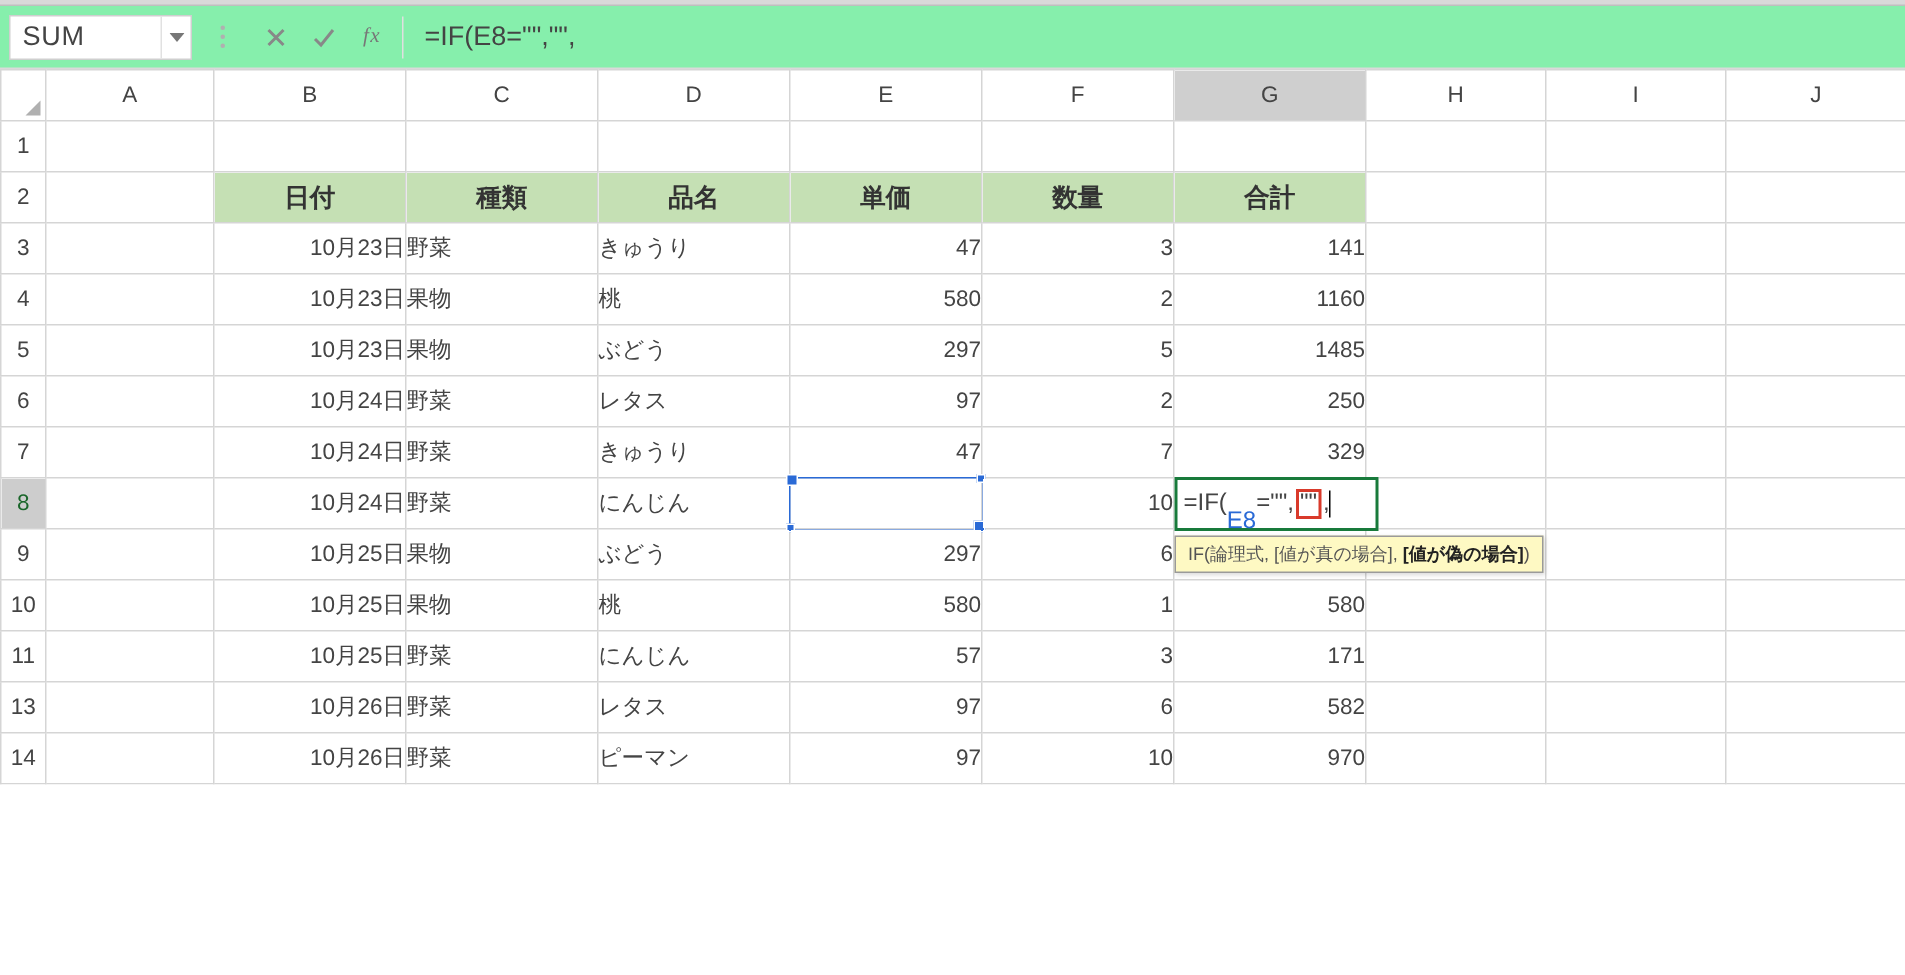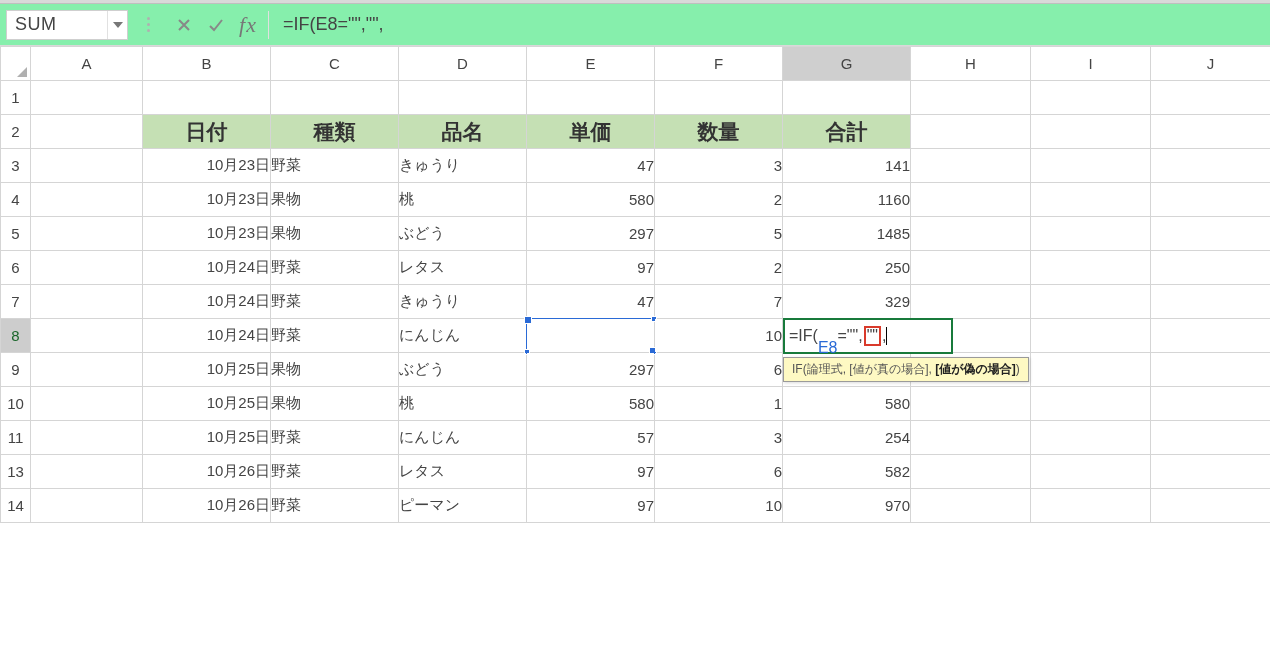--- a/index.html
+++ b/index.html
@@ -45,21 +45,21 @@
     position: relative;
   }
   .vdots { display:flex; flex-direction:column; gap:3px; }
   .vdots span { width:3px; height:3px; background:#b0b0b0; border-radius:50%; }
   .fb-btn {
     width: 32px; height: 30px;
     display:flex; align-items:center; justify-content:center;
     color:#a5a5a5;
   }
   .fb-btn svg { display:block; }
-  .fx-label { font-style: italic; font-family: "Times New Roman", serif; color:#777; font-size:22px; letter-spacing:1px; }
+  .fx-label { font-style: italic; font-family: "Times New Roman", serif; color:#777; font-size:14px; letter-spacing:1px; }
   .fb-divider { width:1px; height:28px; background:#e0e0e0; margin: 0 8px 0 4px; }
   .fb-input {
     flex: 1;
     height: 28px;
     font-size: 18px;
     color:#444;
     padding-left: 6px;
     display:flex; align-items:center;
   }
 
@@ -124,21 +124,21 @@
   col.c-D { width:128px; }
   col.c-E { width:128px; }
   col.c-F { width:128px; }
   col.c-G { width:128px; }
   col.c-H { width:120px; }
   col.c-I { width:120px; }
   col.c-J { width:120px; }
 
   
   td.data { border:1px solid #5e5e5e; padding:0 6px; }
-  td.data.hdr { background:#c5e0b4; font-weight:bold; text-align:center; font-size:21px; color:#333; }
+  td.data.hdr { background:#c5e0b4; font-weight:bold; text-align:center; font-size:17px; color:#333; }
   td.data.right { text-align:right; }
   td.data.left { text-align:left; }
 
   
   td.ref-e8 {
     background:#eaf1fb;
     outline:1.5px solid #2a6ad6;
   }
   td.ref-e8::before, td.ref-e8::after {
     content:"";
@@ -152,21 +152,21 @@
   }
   .ref-handle-tr { right:-3px; top:-3px; }
   .ref-handle-bl { left:-3px; bottom:-3px; }
 
   
   td.edit-g8 { border-right:1px solid #d5d5d5 !important; }
   .edit-overlay {
     position:absolute;
     left: 0; top: -1px;
     height: 36px;
-    width: 170px;
+    width: 136px;
     background:#fff;
     border: 2px solid #187a3b;
     display:flex; align-items:center;
     padding:0 4px;
     font-size:16px;
     z-index: 5;
   }
   .edit-overlay .eq { color:#444; }
   .edit-overlay .ref { color:#2a6ad6;margin-top:23px; }
   .edit-overlay .op { color:#444; }
@@ -405,21 +405,21 @@
           <td></td>
         </tr>
         <tr>
           <th class="rowhdr">11</th>
           <td></td>
           <td class="data right">10月25日</td>
           <td class="data left">野菜</td>
           <td class="data left">にんじん</td>
           <td class="data right">57</td>
           <td class="data right">3</td>
-          <td class="data right">254</td>
+          <td class="data right">171</td>
           <td></td>
           <td></td>
           <td></td>
         </tr>
         <tr>
           <th class="rowhdr">13</th>
           <td></td>
           <td class="data right">10月26日</td>
           <td class="data left">野菜</td>
           <td class="data left">レタス</td>

